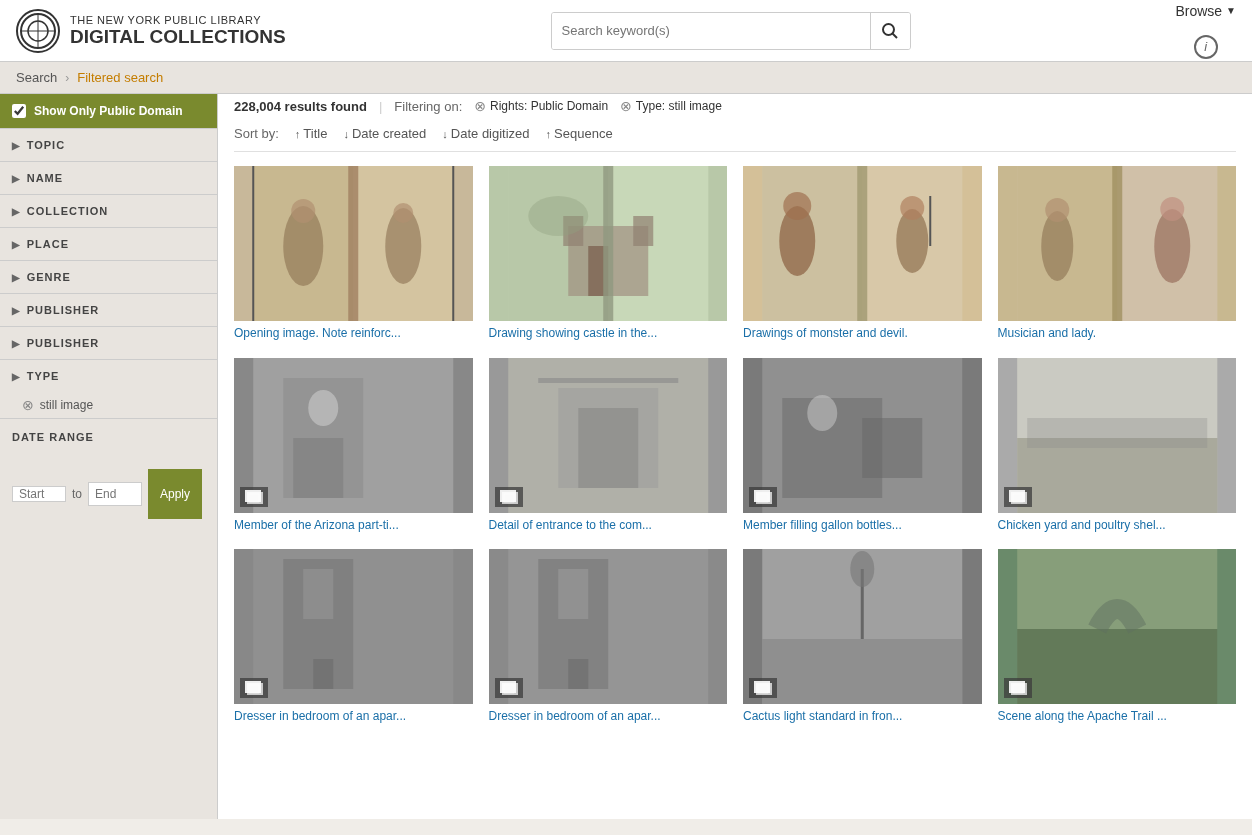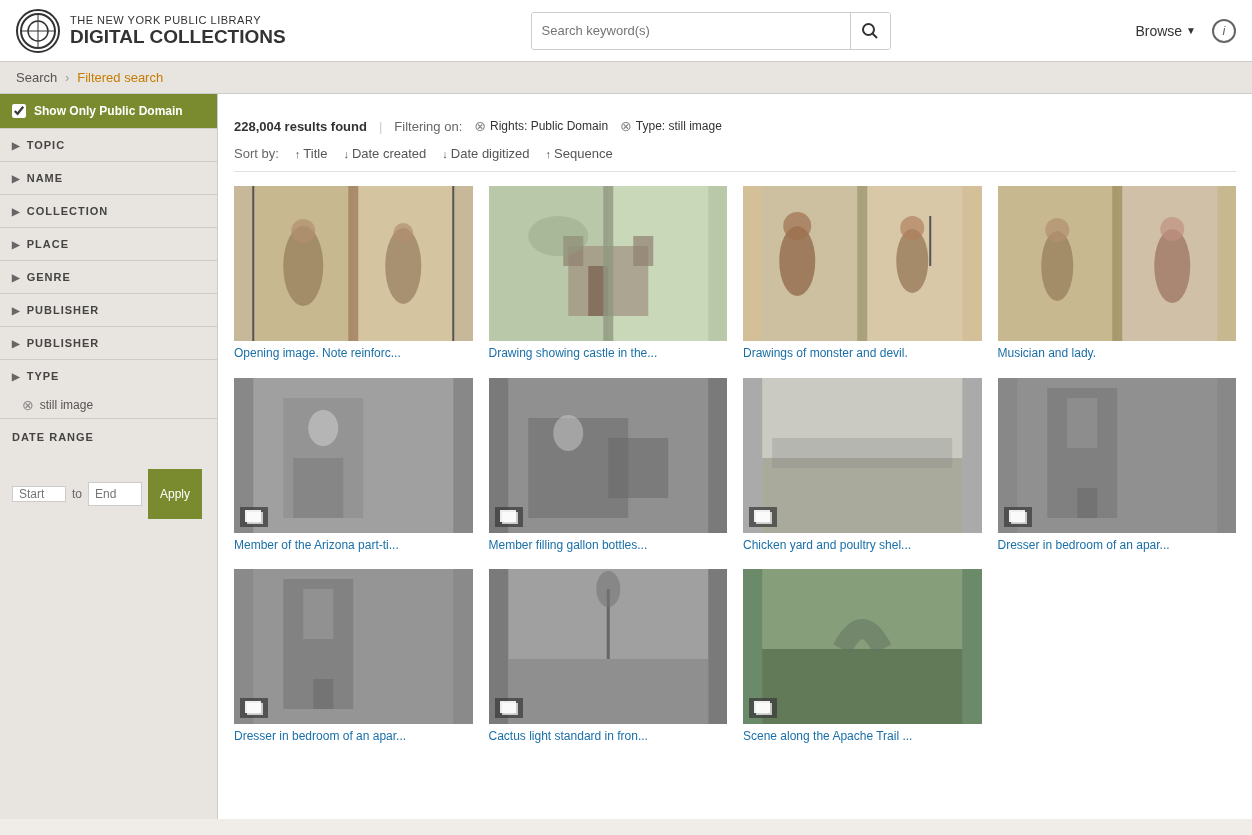--- a/index.html
+++ b/index.html
@@ -55,21 +55,21 @@
     #search-button {
       background: white;
       border: none;
       border-left: 1px solid #ccc;
       width: 40px;
       cursor: pointer;
       display: flex; align-items: center; justify-content: center;
       font-size: 18px; color: #333;
     }
     #nav-right {
-      display: flex; align-items: center; gap: 16px; margin-left: auto;
+      display: flex; align-items: center; gap: 16px; margin-left: auto; flex-direction: column;
     }
     #browse-btn {
       font-size: 14px; cursor: pointer; background: none; border: none; color: #333;
       display: flex; align-items: center; gap: 4px;
     }
     #info-btn {
       width: 24px; height: 24px; border: 1px solid #999; border-radius: 50%;
       display: flex; align-items: center; justify-content: center;
       font-size: 13px; font-style: italic; cursor: pointer; color: #666;
     }
@@ -153,21 +153,21 @@
       border: none;
       padding: 5px 12px;
       cursor: pointer;
       font-size: 12px;
     }
 
     
     #content {
       flex: 1;
       background: white;
-      padding: 24px 16px;
+      padding: 4px 16px;
       overflow-y: auto;
     }
     #results-bar {
       display: flex; align-items: center; gap: 12px;
       margin-bottom: 12px;
       font-size: 13px;
       flex-wrap: wrap;
     }
     #results-count { font-weight: bold; color: #333; }
     .filter-tag {
@@ -437,20 +437,38 @@
               <svg width="18" height="14" viewBox="0 0 18 14">
       <rect x="0" y="0" width="16" height="12" fill="white" opacity="0.9"></rect>
       <rect x="2" y="2" width="16" height="12" fill="white" opacity="0.7"></rect>
       <rect x="4" y="4" width="10" height="8" fill="none" stroke="white" stroke-width="0.5"></rect>
     </svg>
             </div>
           </div>
           <div style="margin-top: 5px; font-size: 12px; color: rgb(26, 111, 168); line-height: 1.3; cursor: pointer;">Member of the Arizona part-ti...</div>
         </div>
         <div class="image-item">
+          <div style="width: 100%; height: 155px; background: rgb(153, 153, 153); overflow: hidden; position: relative; display: flex; align-items: center; justify-content: center;">
+            <svg width="100%" height="100%" viewBox="0 0 200 155" xmlns="http://www.w3.org/2000/svg">
+      <rect width="200" height="155" fill="#b0b0a8"></rect>
+      <rect x="50" y="30" width="100" height="100" fill="#999" opacity="0.5"></rect>
+      <rect x="70" y="50" width="60" height="80" fill="#777" opacity="0.4"></rect>
+      <rect x="30" y="20" width="140" height="5" fill="#888" opacity="0.6"></rect>
+    </svg>
+            <div style="position: absolute; bottom: 6px; left: 6px; background: rgba(60, 60, 60, 0.75); padding: 3px 5px; display: flex; align-items: center;">
+              <svg width="18" height="14" viewBox="0 0 18 14">
+      <rect x="0" y="0" width="16" height="12" fill="white" opacity="0.9"></rect>
+      <rect x="2" y="2" width="16" height="12" fill="white" opacity="0.7"></rect>
+      <rect x="4" y="4" width="10" height="8" fill="none" stroke="white" stroke-width="0.5"></rect>
+    </svg>
+            </div>
+          </div>
+          <div style="margin-top: 5px; font-size: 12px; color: rgb(26, 111, 168); line-height: 1.3; cursor: pointer;">Detail of entrance to the com...</div>
+        </div>
+        <div class="image-item">
           <div style="width: 100%; height: 155px; background: rgb(122, 122, 122); overflow: hidden; position: relative; display: flex; align-items: center; justify-content: center;">
             <svg width="100%" height="100%" viewBox="0 0 200 155" xmlns="http://www.w3.org/2000/svg">
       <rect width="200" height="155" fill="#909090"></rect>
       <rect x="20" y="40" width="100" height="100" fill="#707070" opacity="0.6"></rect>
       <ellipse cx="60" cy="55" rx="15" ry="18" fill="#ccc" opacity="0.5"></ellipse>
       <rect x="100" y="60" width="60" height="60" fill="#666" opacity="0.5"></rect>
     </svg>
             <div style="position: absolute; bottom: 6px; left: 6px; background: rgba(60, 60, 60, 0.75); padding: 3px 5px; display: flex; align-items: center;">
               <svg width="18" height="14" viewBox="0 0 18 14">
       <rect x="0" y="0" width="16" height="12" fill="white" opacity="0.9"></rect>

